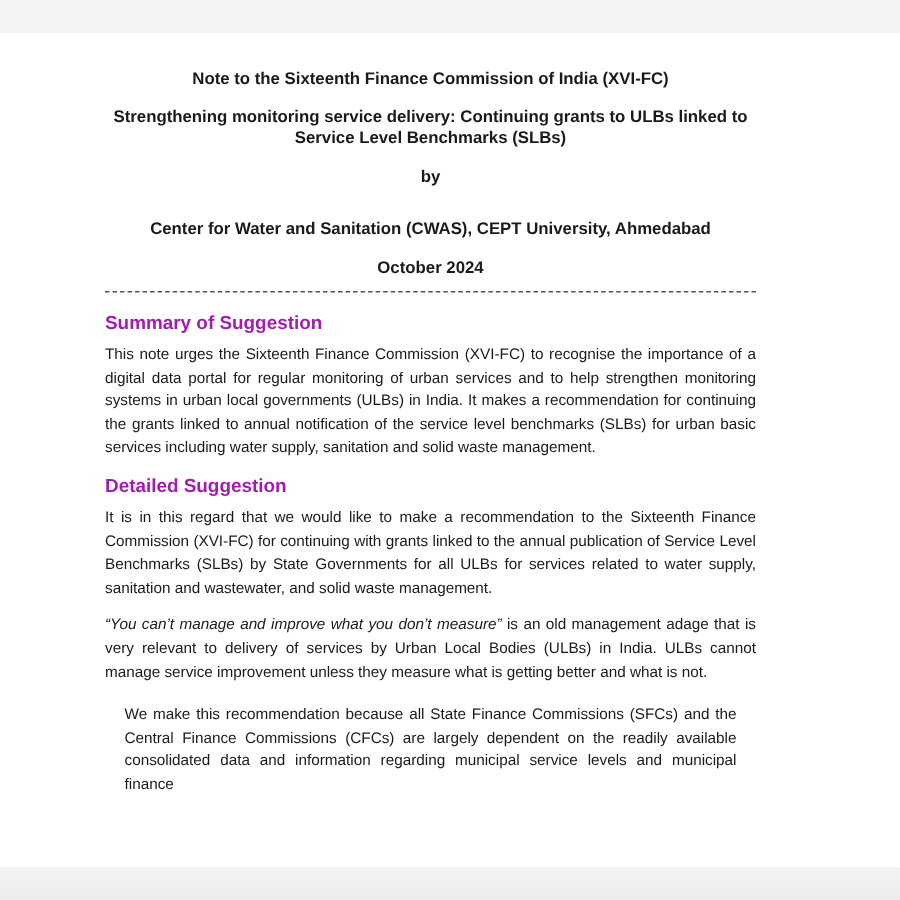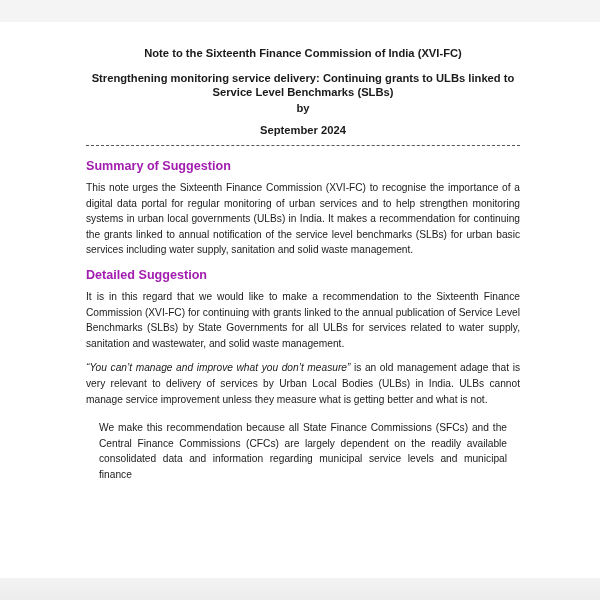--- a/index.html
+++ b/index.html
@@ -26,36 +26,36 @@
       background: #f4f4f4;
     }
     .bottom-band {
       position: absolute;
       left: 0; top: 578px;
       width: 600px; height: 22px;
       background: linear-gradient(#f3f3f3, #ececec);
     }
     .content {
       position: absolute;
-      left: 86px;
+      left: 70px;
       top: 46px;
       width: 434px;
     }
     .title-line {
       text-align: center;
       font-weight: bold;
       font-size: 11.2px;
       line-height: 14px;
       margin: 0;
       color: #1a1a1a;
     }
     .t1 { margin-bottom: 11px; }
     .t2 { margin-bottom: 11px; }
-    .t3 { margin-bottom: 2px; }
-    .t4 { margin-bottom: 8px; }
+    .t3 { margin-bottom: 12px; }
+    .t4 { margin-bottom: 21px; }
     .t5 { margin-bottom: 12px; }
     .t6 { margin-bottom: 8px; }
     .divider {
       height: 0;
       border-top: 1px dashed #555;
       margin: 0 0 12px 0;
     }
     .section-heading {
       font-weight: bold;
       font-size: 12.6px;
@@ -81,21 +81,22 @@
 <body>
 
 <div class="page">
   <div class="top-band"></div>
 
   <div class="content">
     <div>
       <p class="title-line t1">Note to the Sixteenth Finance Commission of India (XVI-FC)</p>
       <p class="title-line t3">Strengthening monitoring service delivery: Continuing grants to ULBs linked to Service Level Benchmarks (SLBs)</p>
       <p class="title-line t4">by</p>
-      <p class="title-line t6">September 2024</p>
+      <p class="title-line t5">Center for Water and Sanitation (CWAS), CEPT University, Ahmedabad</p>
+      <p class="title-line t6">October 2024</p>
     </div>
 
     <div class="divider"></div>
 
     <section>
       <h2 class="section-heading">Summary of Suggestion</h2>
       <p class="para">This note urges the Sixteenth Finance Commission (XVI-FC) to recognise the importance of a digital data portal for regular monitoring of urban services and to help strengthen monitoring systems in urban local governments (ULBs) in India. It makes a recommendation for continuing the grants linked to annual notification of the service level benchmarks (SLBs) for urban basic services including water supply, sanitation and solid waste management.</p>
     </section>
 
     <section>

